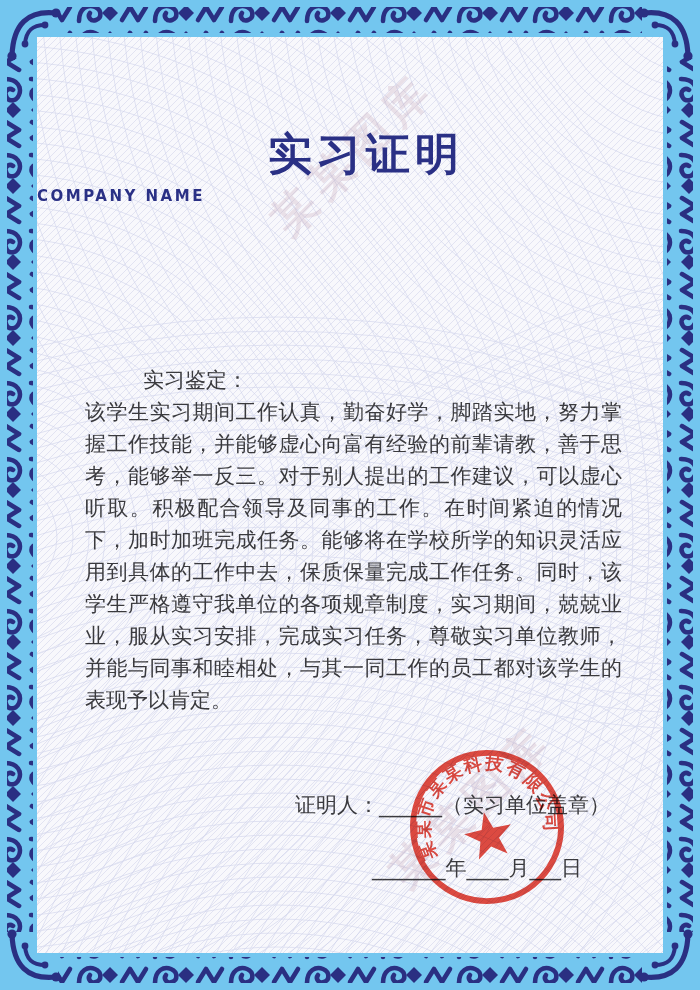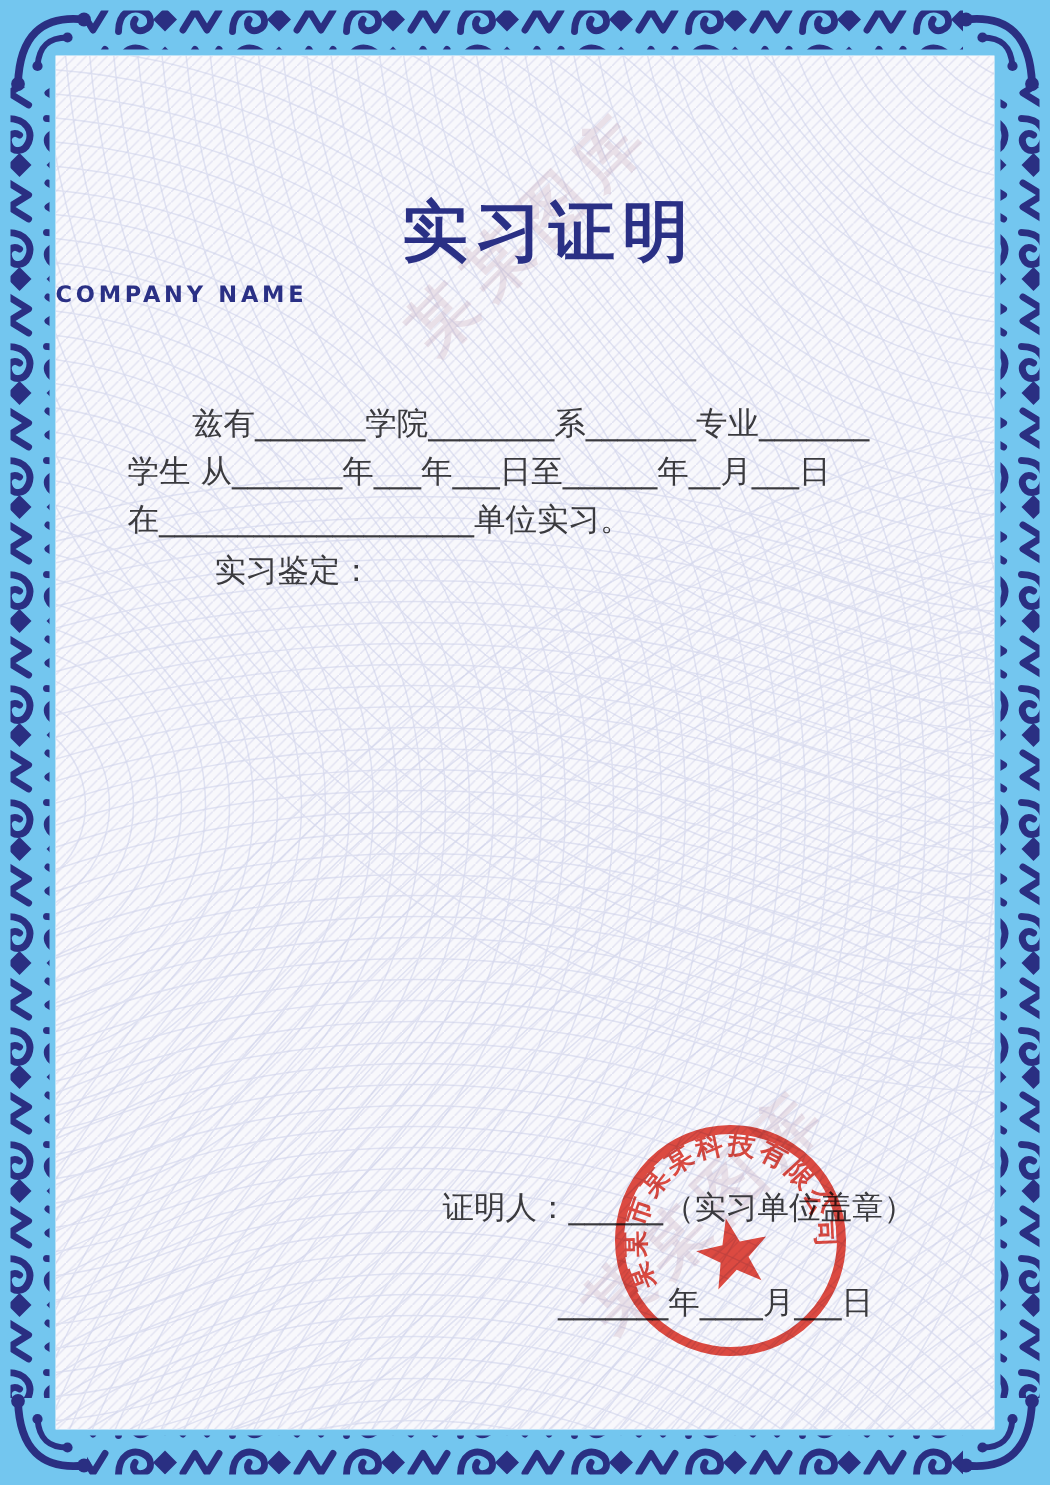--- a/index.html
+++ b/index.html
@@ -275,27 +275,23 @@
           <circle cx="900" cy="1290" r="1078"></circle>
         </g>
     </svg>
 
     <div class="wm wm1">某某图库</div>
     <div class="wm wm2">某某图库</div>
 
     <h1 class="doc-title">实习证明</h1>
     <div class="doc-subtitle">COMPANY NAME</div>
 
-    <div class="intro bodytext">
-      <div class="line indent">兹有_______学院________系_______专业_______</div>
-      <div class="line">学生 从_______年___年___日至______年__月___日</div>
-      <div class="line">在____________________单位实习。</div>
-    </div>
 
     <div class="eval-heading bodytext indent">实习鉴定：</div>
+    <p class="eval-body bodytext">该学生实习期间工作认真，勤奋好学，脚踏实地，努力掌握工作技能，并能够虚心向富有经验的前辈请教，善于思考，能够举一反三。对于别人提出的工作建议，可以虚心听取。积极配合领导及同事的工作。在时间紧迫的情况下，加时加班完成任务。能够将在学校所学的知识灵活应用到具体的工作中去，保质保量完成工作任务。同时，该学生严格遵守我单位的各项规章制度，实习期间，兢兢业业，服从实习安排，完成实习任务，尊敬实习单位教师，并能与同事和睦相处，与其一同工作的员工都对该学生的表现予以肯定。</p>
 
     <div class="signer-line bodytext">证明人：______（实习单位盖章）</div>
     <div class="date-line bodytext">_______年____月___日</div>
 
     <svg class="stamp" viewBox="-90 -90 180 180">
       <defs>
         <path id="sealArc" d="M -52.6 24.5 A 58 58 0 1 1 52.6 24.5" fill="none"></path>
       </defs>
       <g transform="rotate(-12)">
         <circle cx="0" cy="0" r="74" fill="none" stroke="#E0382D" stroke-width="6"></circle>

